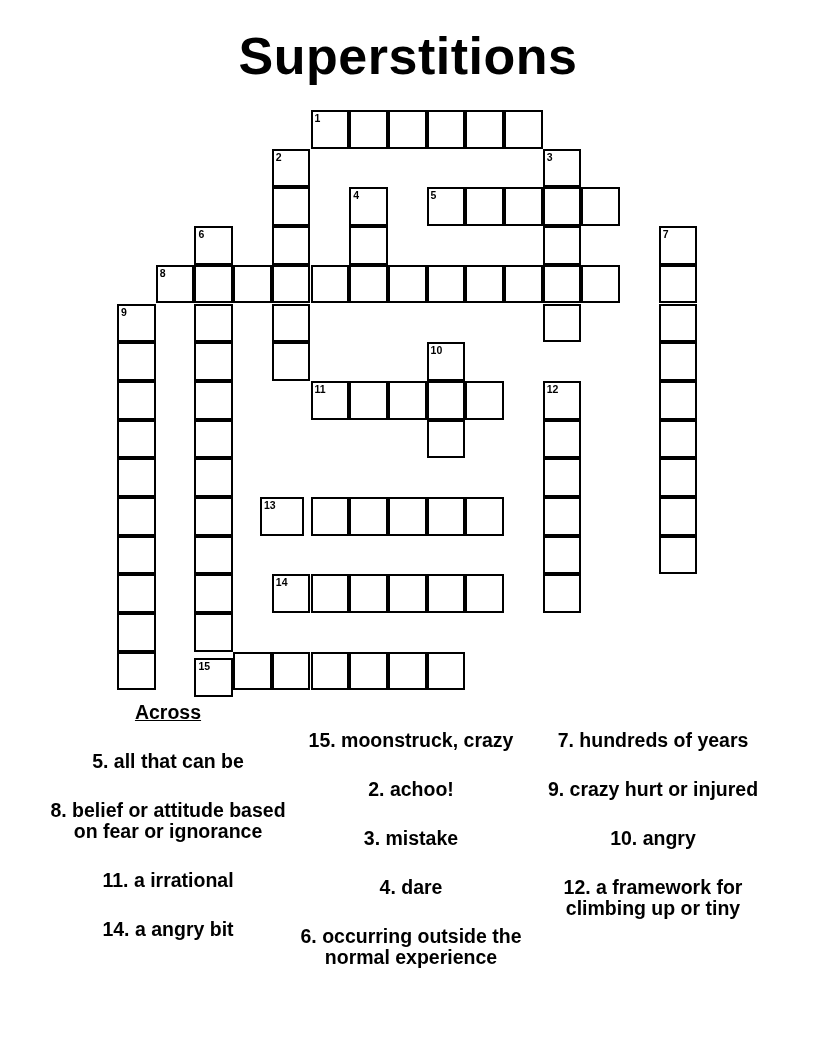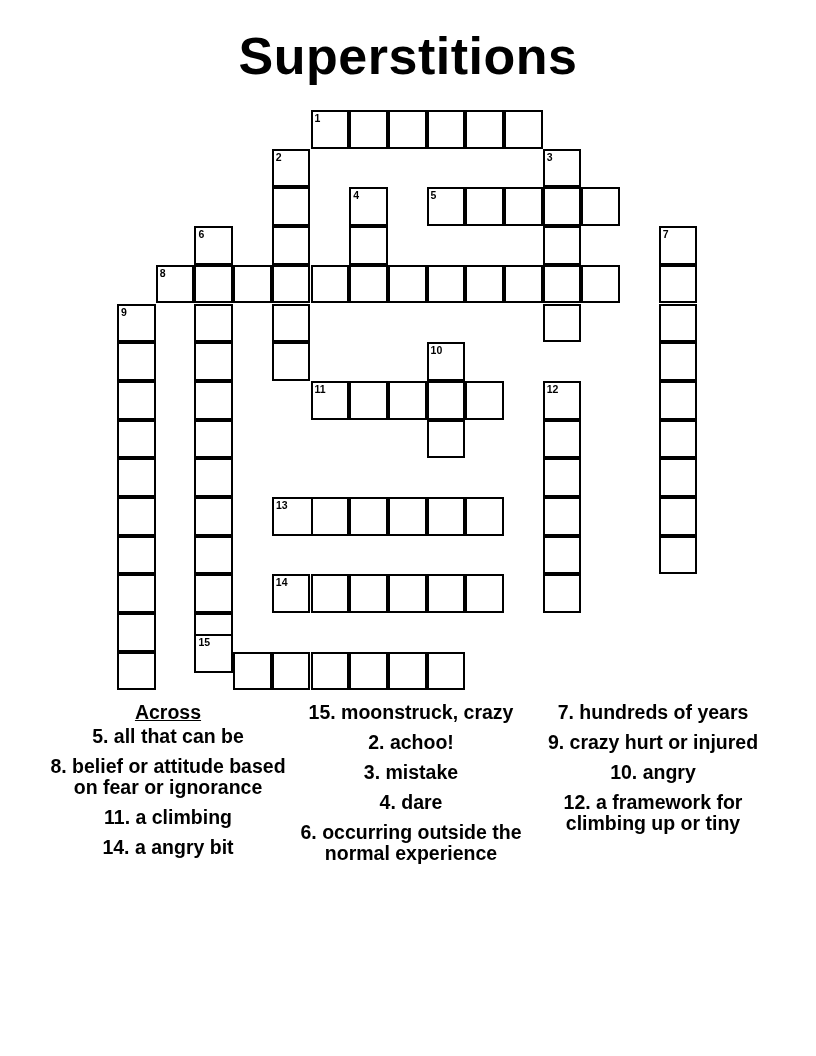--- a/index.html
+++ b/index.html
@@ -6,21 +6,21 @@
   body { width: 816px; height: 1056px; position: relative; overflow: hidden;
          font-family: "Liberation Sans", "DejaVu Sans", sans-serif; color: #000; }
   .title { position: absolute; left: 0; width: 816px; top: 30px; text-align: center;
            font-size: 52px; font-weight: 900; letter-spacing: 0.5px; line-height: 1; }
   .grid { position: absolute; left: 0; top: 0; width: 816px; height: 700px; }
   .cell { position: absolute; width: 38.7px; height: 38.7px; box-sizing: border-box;
           border: 2px solid #000; background: #fff; margin-left: -1px; margin-top: -1px; }
   .cell .num { position: absolute; left: 2px; top: 0px; font-size: 10.5px; font-weight: bold; line-height: 12px; }
   .clues { position: absolute; top: 702px; font-weight: bold; font-size: 19.5px; line-height: 21px; text-align: center; }
   .clues .head { text-decoration: underline; margin-bottom: 3px; display: block; }
-  .clue { margin-bottom: 9px; }
+  .clue { margin-bottom: 9px; margin-top: 28px; }
   .clue .n { font-weight: 900; }
   .col1 { left: 48px; width: 240px; }
   .col2 { left: 291px; width: 240px; }
   .col3 { left: 533px; width: 240px; }
 </style>
 </head>
 <body>
 
 <div class="title">Superstitions</div>
 
@@ -65,21 +65,21 @@
     <div class="cell" style="left: 195.4px; top: 265.8px;"></div>
     <div class="cell" style="left: 195.4px; top: 304.5px;"></div>
     <div class="cell" style="left: 195.4px; top: 343.2px;"></div>
     <div class="cell" style="left: 195.4px; top: 381.9px;"></div>
     <div class="cell" style="left: 195.4px; top: 420.6px;"></div>
     <div class="cell" style="left: 195.4px; top: 459.3px;"></div>
     <div class="cell" style="left: 195.4px; top: 498px;"></div>
     <div class="cell" style="left: 195.4px; top: 536.7px;"></div>
     <div class="cell" style="left: 195.4px; top: 575.4px;"></div>
     <div class="cell" style="left: 195.4px; top: 614.1px;"></div>
-    <div class="cell" style="left: 195.4px; top: 635px;">
+    <div class="cell" style="left: 195.4px; top: 659px;">
       <span class="num">15</span>
     </div>
     <div class="cell" style="left: 659.8px; top: 227.1px;">
       <span class="num">7</span>
     </div>
     <div class="cell" style="left: 659.8px; top: 265.8px;"></div>
     <div class="cell" style="left: 659.8px; top: 304.5px;"></div>
     <div class="cell" style="left: 659.8px; top: 343.2px;"></div>
     <div class="cell" style="left: 659.8px; top: 381.9px;"></div>
     <div class="cell" style="left: 659.8px; top: 420.6px;"></div>
@@ -120,21 +120,21 @@
     <div class="cell" style="left: 388.9px; top: 381.9px;"></div>
     <div class="cell" style="left: 466.3px; top: 381.9px;"></div>
     <div class="cell" style="left: 543.7px; top: 381.9px;">
       <span class="num">12</span>
     </div>
     <div class="cell" style="left: 543.7px; top: 420.6px;"></div>
     <div class="cell" style="left: 543.7px; top: 459.3px;"></div>
     <div class="cell" style="left: 543.7px; top: 498px;"></div>
     <div class="cell" style="left: 543.7px; top: 536.7px;"></div>
     <div class="cell" style="left: 543.7px; top: 575.4px;"></div>
-    <div class="cell" style="left: 273px; top: 498px; padding-left: 40px;">
+    <div class="cell" style="left: 261px; top: 498px; padding-left: 40px;">
       <span class="num">13</span>
     </div>
     <div class="cell" style="left: 311.5px; top: 498px;"></div>
     <div class="cell" style="left: 350.2px; top: 498px;"></div>
     <div class="cell" style="left: 388.9px; top: 498px;"></div>
     <div class="cell" style="left: 427.6px; top: 498px;"></div>
     <div class="cell" style="left: 466.3px; top: 498px;"></div>
     <div class="cell" style="left: 272.8px; top: 575.4px;">
       <span class="num">14</span>
     </div>
@@ -148,21 +148,21 @@
     <div class="cell" style="left: 311.5px; top: 652.8px;"></div>
     <div class="cell" style="left: 350.2px; top: 652.8px;"></div>
     <div class="cell" style="left: 388.9px; top: 652.8px;"></div>
     <div class="cell" style="left: 427.6px; top: 652.8px;"></div>
   </div>
 
 <div class="clues col1">
   <span class="head">Across</span>
   <div class="clue"><span class="n">5.</span> <span>all that can be</span></div>
   <div class="clue"><span class="n">8.</span> <span>belief or attitude based on fear or ignorance</span></div>
-  <div class="clue"><span class="n">11.</span> <span>a climbing</span></div>
+  <div class="clue"><span class="n">11.</span> <span>a irrational</span></div>
   <div class="clue"><span class="n">14.</span> <span>a angry bit</span></div>
 </div>
 
 <div class="clues col2">
   <div class="clue"><span class="n">15.</span> <span>moonstruck, crazy</span></div>
   <div class="clue"><span class="n">2.</span> <span>achoo!</span></div>
   <div class="clue"><span class="n">3.</span> <span>mistake</span></div>
   <div class="clue"><span class="n">4.</span> <span>dare</span></div>
   <div class="clue"><span class="n">6.</span> <span>occurring outside the normal experience</span></div>
 </div>

